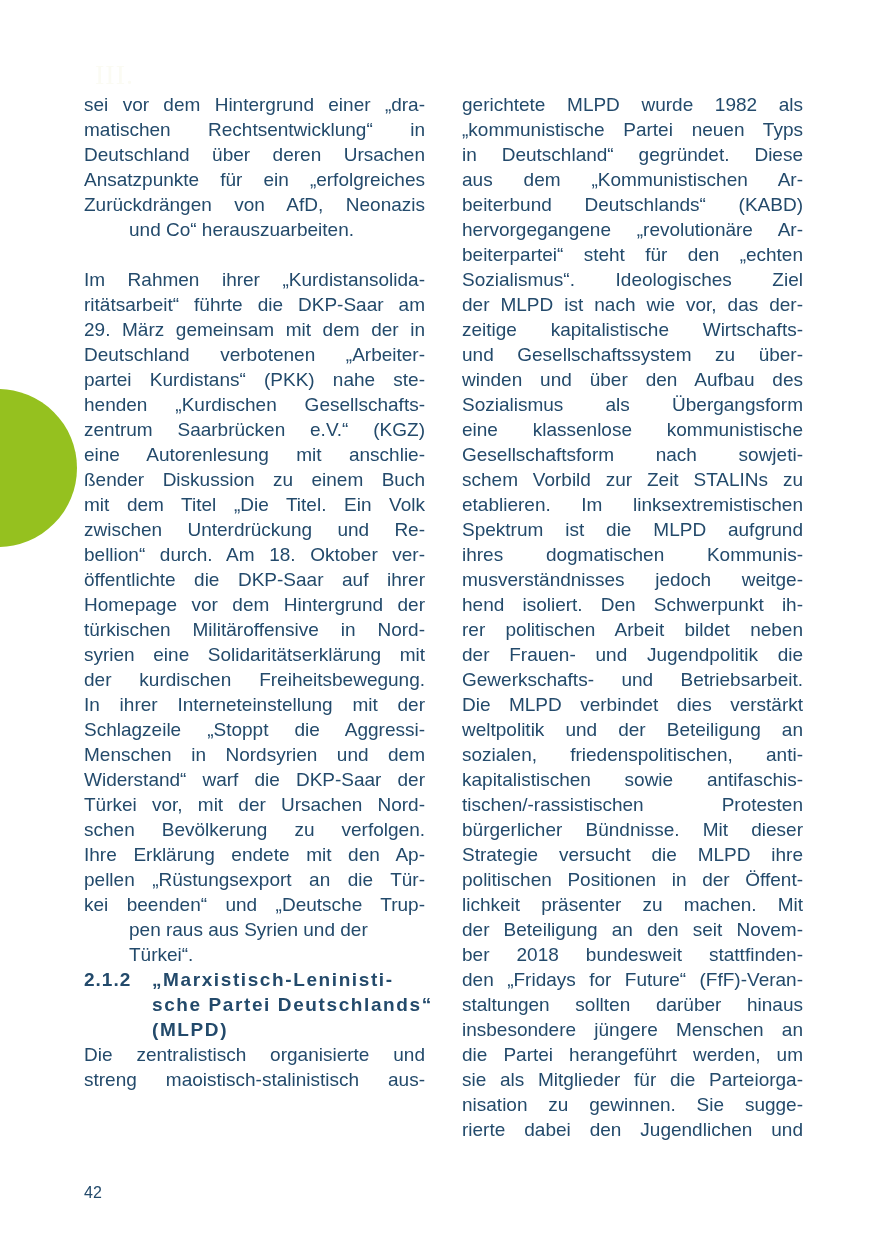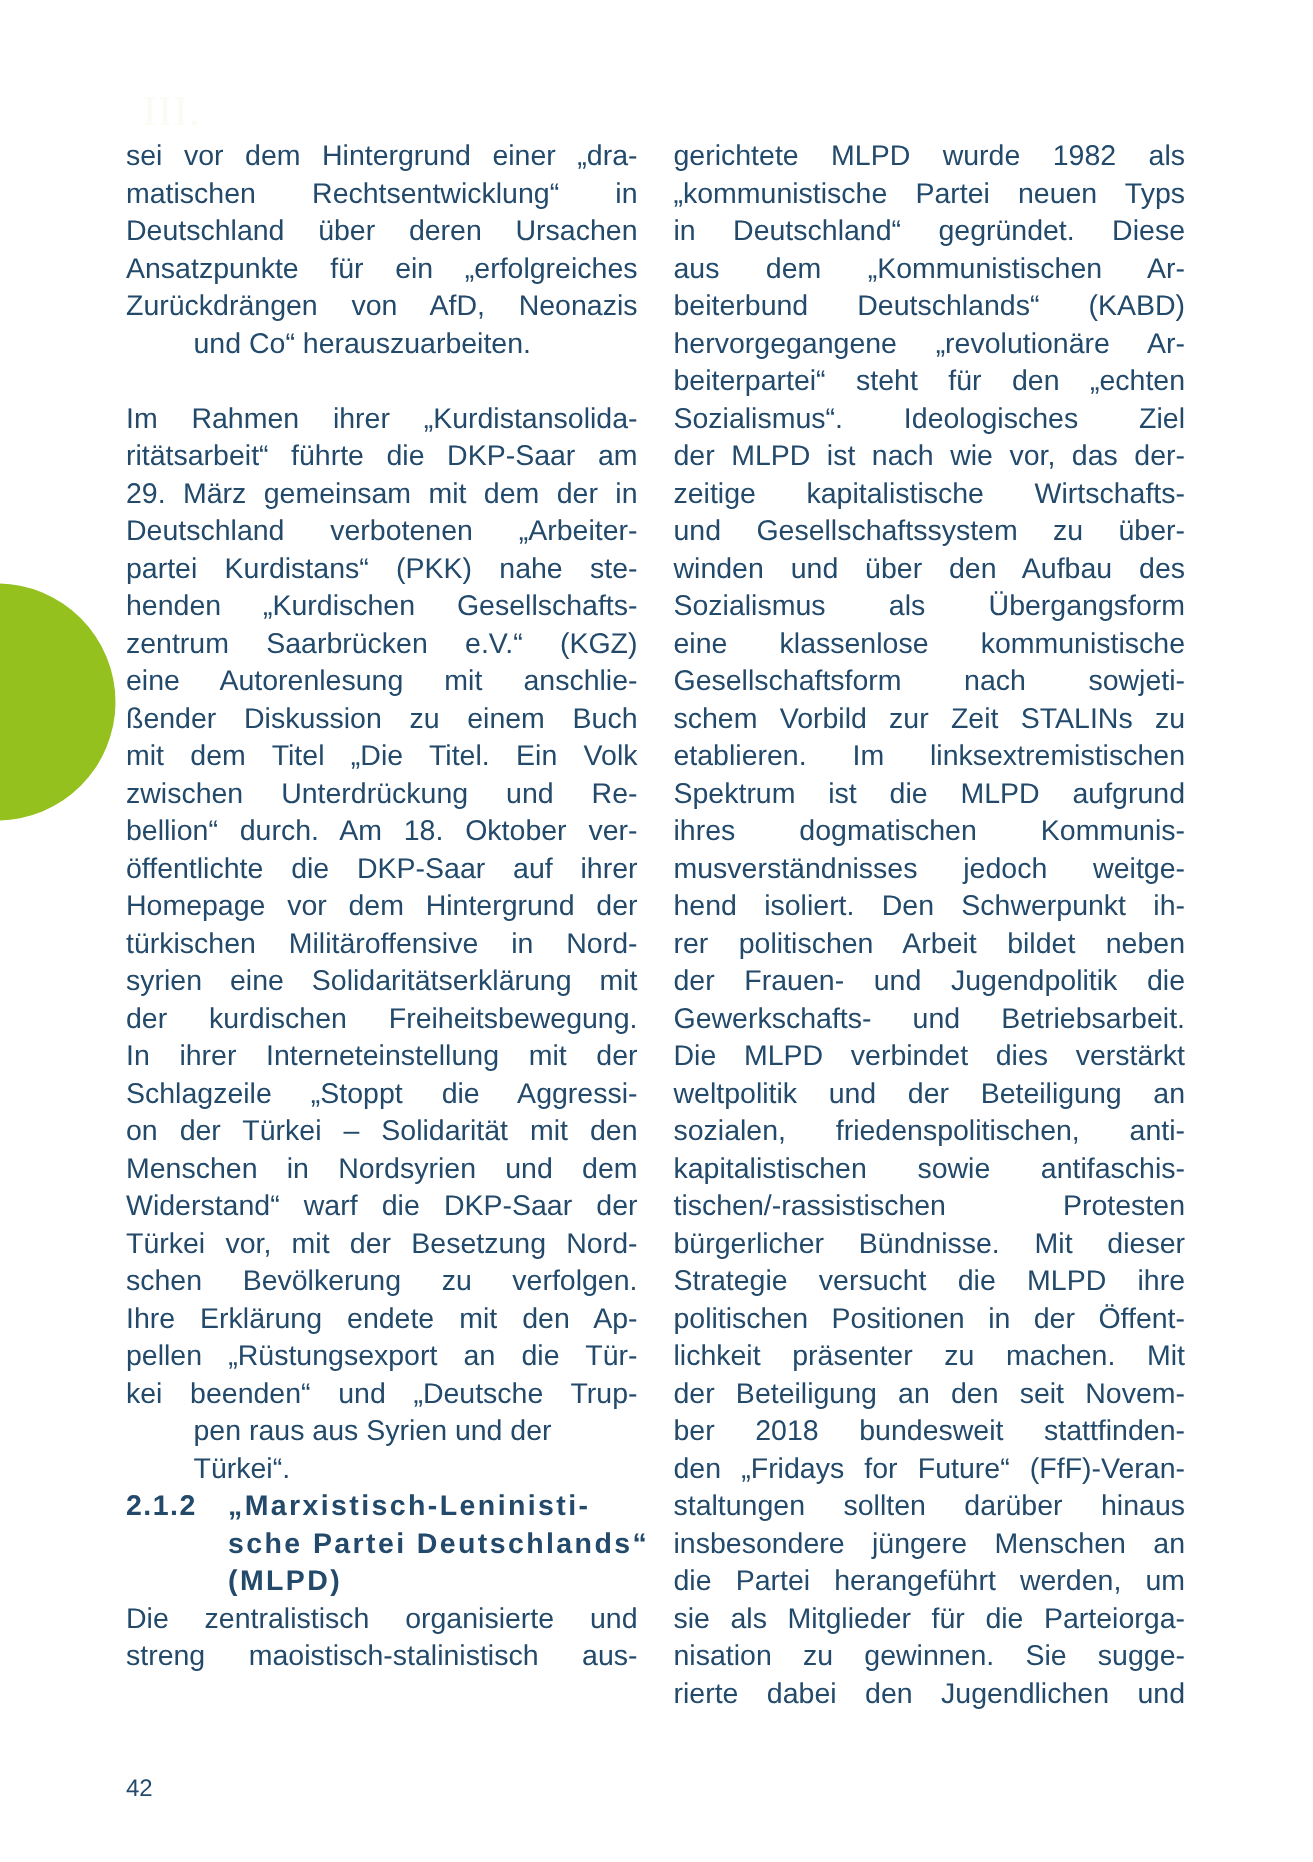--- a/index.html
+++ b/index.html
@@ -31,21 +31,21 @@
     color: #fbfbf3;
   }
   .col {
     position: absolute;
     top: 92px;
     width: 341px;
     font-size: 19px;
     line-height: 25px;
   }
   .col-left  { left: 84px; }
-  .col-right { left: 449px; }
+  .col-right { left: 462px; }
   .line {
     height: 25px;
     text-align: justify;
     text-align-last: justify;
   }
   .line-last {
     text-align: left;
     text-align-last: left;
     margin-left: 45px;
   }
@@ -103,24 +103,23 @@
       <div class="line">mit dem Titel „Die Titel. Ein Volk</div>
       <div class="line">zwischen Unterdrückung und Re-</div>
       <div class="line">bellion“ durch. Am 18. Oktober ver-</div>
       <div class="line">öffentlichte die DKP-Saar auf ihrer</div>
       <div class="line">Homepage vor dem Hintergrund der</div>
       <div class="line">türkischen Militäroffensive in Nord-</div>
       <div class="line">syrien eine Solidaritätserklärung mit</div>
       <div class="line">der kurdischen Freiheitsbewegung.</div>
       <div class="line">In ihrer Interneteinstellung mit der</div>
       <div class="line">Schlagzeile „Stoppt die Aggressi-</div>
-      <div class="line">on der Türkei – Solidarität mit den</div>
       <div class="line">Menschen in Nordsyrien und dem</div>
       <div class="line">Widerstand“ warf die DKP-Saar der</div>
-      <div class="line">Türkei vor, mit der Besetzung Nord-</div>
+      <div class="line">Türkei vor, mit der Ursachen Nord-</div>
       <div class="line">schen Bevölkerung zu verfolgen.</div>
       <div class="line">Ihre Erklärung endete mit den Ap-</div>
       <div class="line">pellen „Rüstungsexport an die Tür-</div>
       <div class="line">kei beenden“ und „Deutsche Trup-</div>
       <div class="line line-last">pen raus aus Syrien und der Türkei“.</div>
       <div class="para-gap"></div>
       <div class="heading">
         <span class="heading-num">2.1.2</span>
         <div class="heading-line">„Marxistisch-Leninisti-</div>
         <div class="heading-line">sche Partei Deutschlands“</div>

